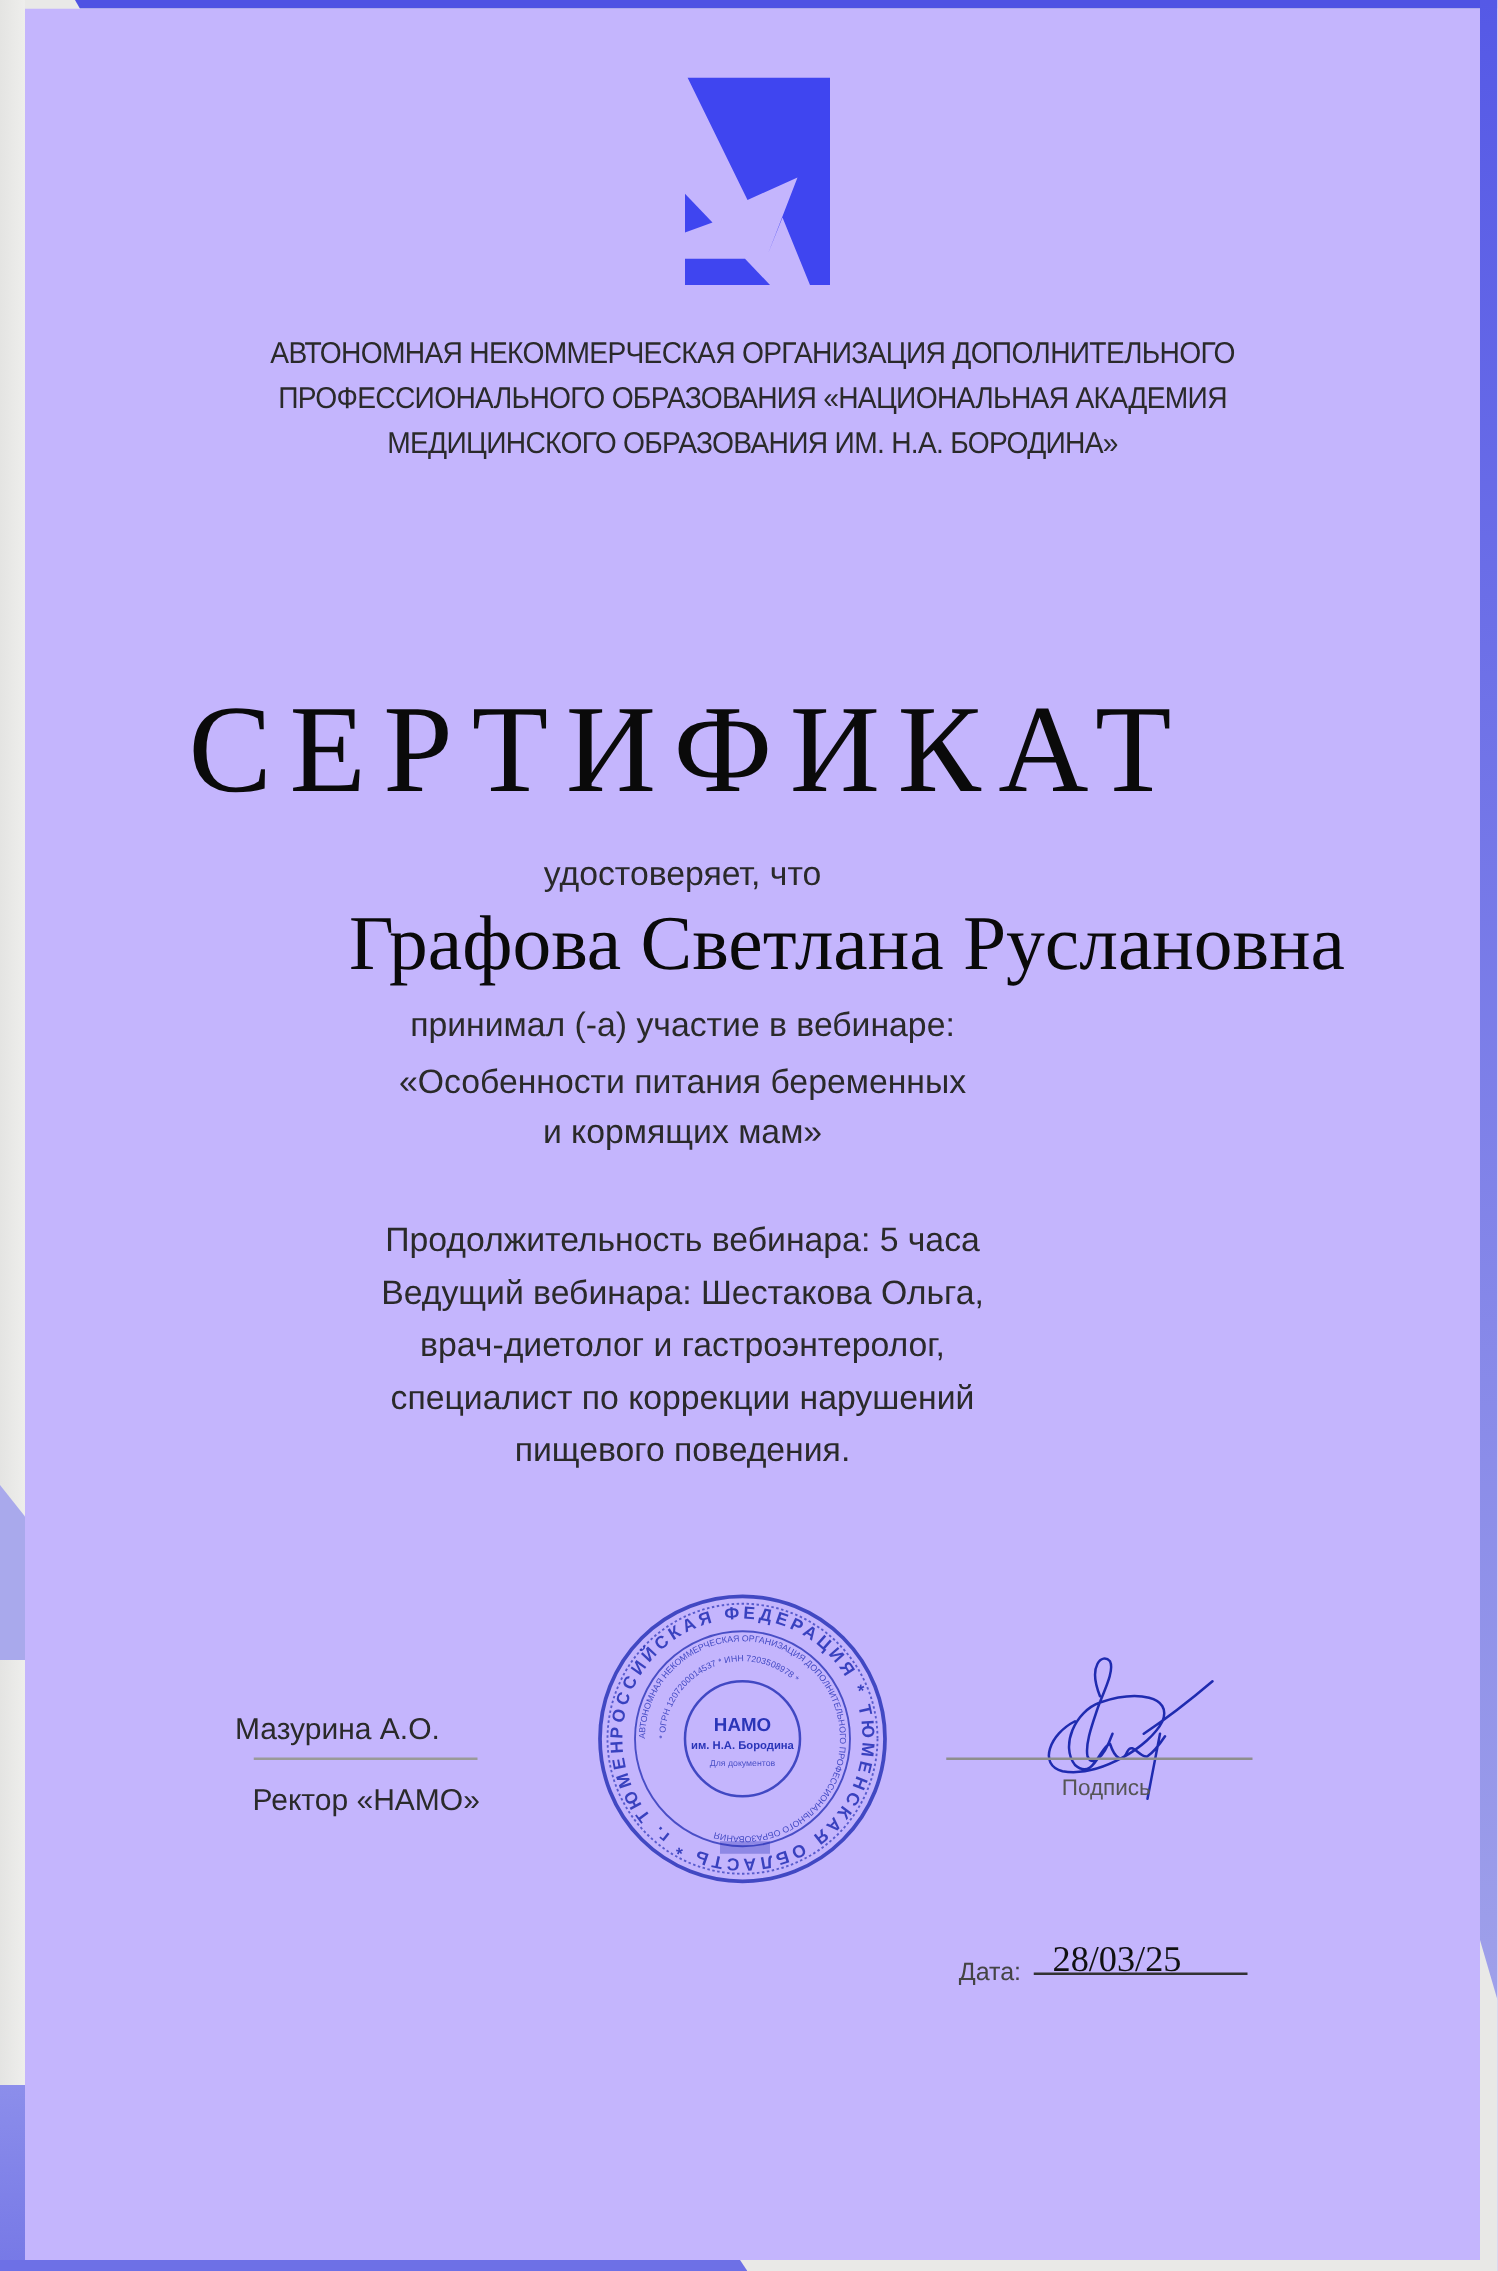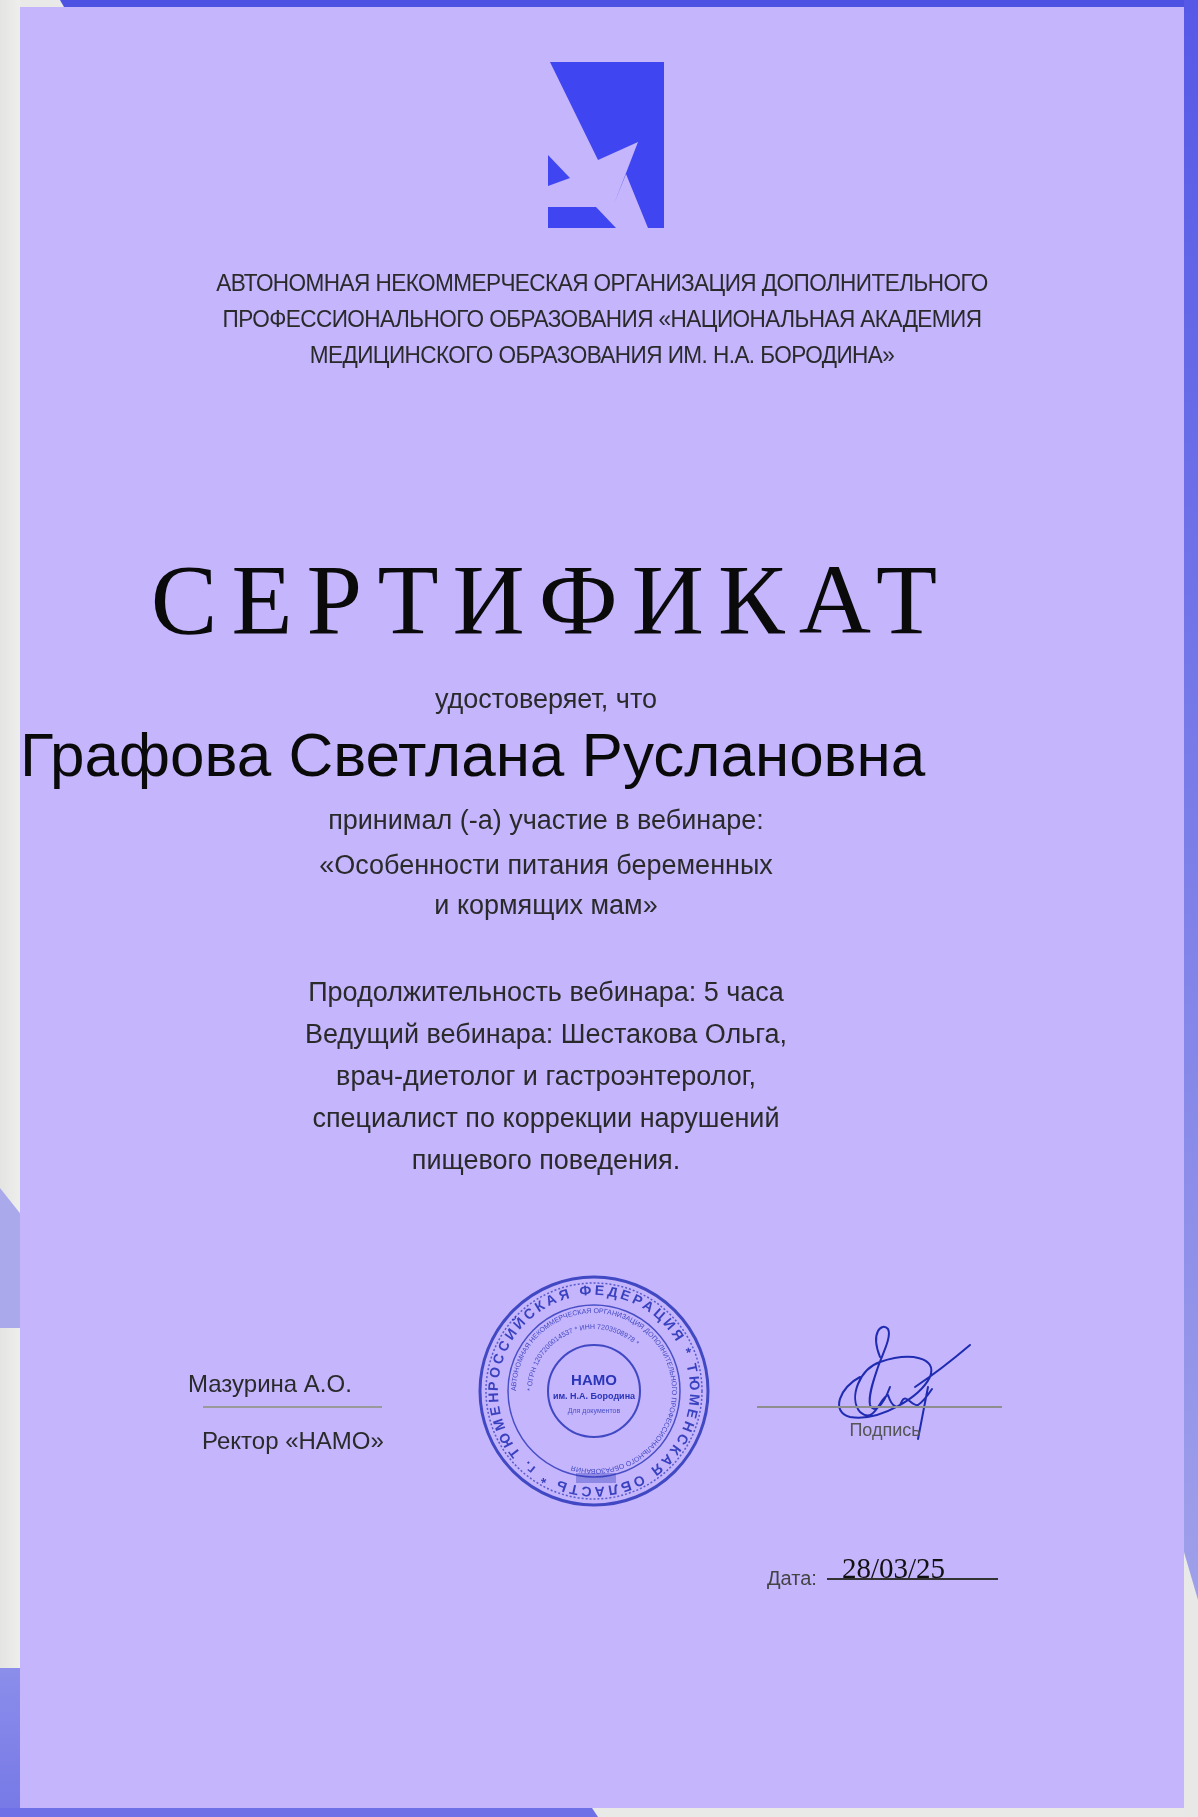--- a/index.html
+++ b/index.html
@@ -32,22 +32,22 @@
   .org div { white-space: nowrap; }
 
   .title {
     position: absolute; left: 0; width: 1048px; top: 494px; text-align: center;
     font-family: "Liberation Serif", serif; font-size: 100px; line-height: 110px; color: #0a0a0a;
     letter-spacing: 14px; padding-left: 14px; box-sizing: border-box; margin-top: 44px;
   }
 
   .body-block { position: absolute; left: 0; width: 1052px; text-align: center; color: #2a2a2a; }
   .certifies { top: 674px; font-size: 27px; line-height: 36px; }
-  .recipient { position: absolute; left: 0; width: 1056px; top: 712px; text-align: left;
-    font-family: Liberation Sans, sans-serif; font-size: 62px; line-height: 72px; color: #0a0a0a; }
+  .recipient { position: absolute; left: 0; width: 1056px; top: 712px; text-align: right;
+    font-family: Liberation Serif, serif; font-size: 62px; line-height: 72px; color: #0a0a0a; }
   .participated { top: 795px; font-size: 27px; line-height: 36px; }
   .webinar-title { top: 838px; font-size: 27px; line-height: 40px; }
 
   .details { top: 964px; font-size: 27px; line-height: 42px; }
 
   .sign-left-name { position: absolute; left: 168px; top: 1362px; font-size: 24px; line-height: 30px; color: #2a2a2a; }
   .sign-left-line { position: absolute; left: 183px; top: 1399px; width: 179px; height: 2px; background: #9a9a9a; }
   .sign-left-role { position: absolute; left: 182px; top: 1419px; font-size: 24px; line-height: 30px; color: #2a2a2a; }
 
   .stamp { position: absolute; left: 456px; top: 1266px; width: 236px; height: 236px; }

